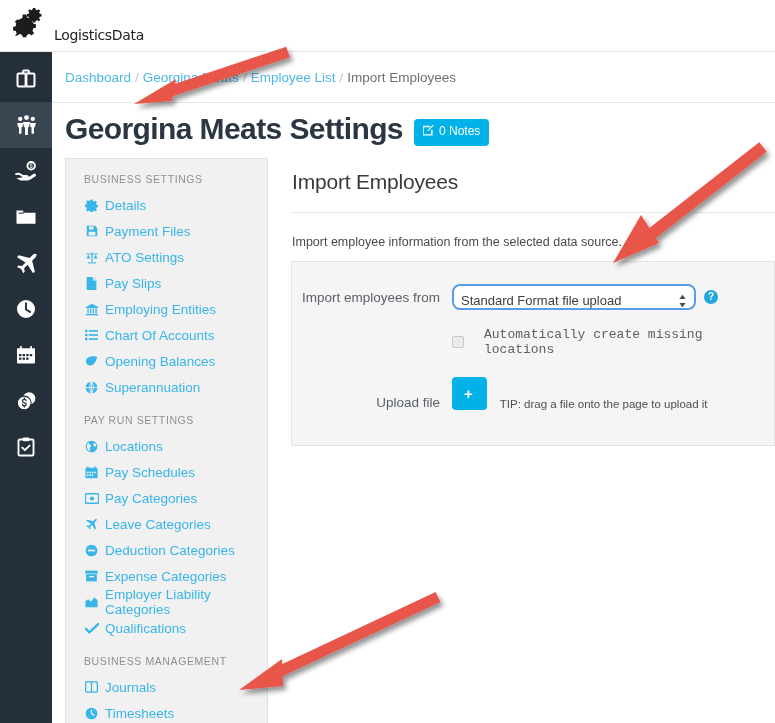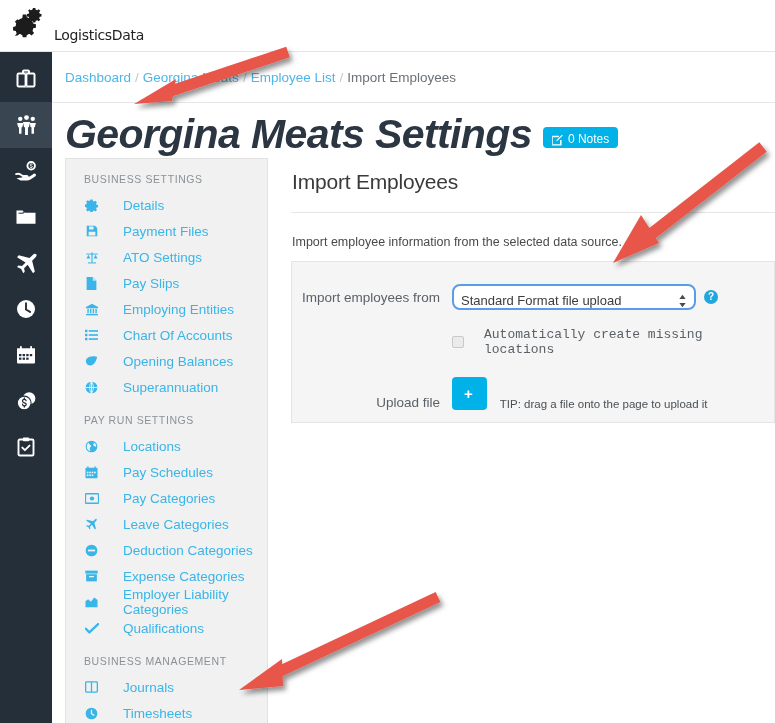--- a/index.html
+++ b/index.html
@@ -91,35 +91,34 @@
   
   #page-title-wrap {
     position: absolute;
     left: 13px; top: 62px;
     display: flex;
     align-items: center;
     gap: 11px;
   }
   #page-title {
     font-family: "Liberation Sans", sans-serif;
-    font-size: 41px;
+    font-size: 30px;
     font-weight: bold;
     color: #2b3642;
     letter-spacing: -0.6px;
     line-height: 1;
-    font-style: italic;
   }
   #notes-badge {
     background: #00b2e8;
     color: #ffffff;
     font-size: 12px;
     border-radius: 4px;
-    padding: 5px 9px 2px 8px;
-    display: flex;
-    align-items: flex-end;
+    padding: 5px 9px 8px 8px;
+    display: flex;
+    align-items: flex-start;
     gap: 5px;
     cursor: pointer;
     position: relative;
     top: 3px;
   }
   #notes-badge svg { display:block; }
 
   
   #settings-nav {
     position: absolute;
@@ -134,21 +133,21 @@
   .nav-group-title {
     font-size: 10.5px;
     letter-spacing: 0.6px;
     color: #8b9196;
     padding: 14px 0 7px 18px;
     text-transform: uppercase;
   }
   .nav-item {
     display: flex;
     align-items: center;
-    gap: 24px;
+    gap: 6px;
     padding: 3px 0 3px 18px;
     font-size: 13.5px;
     color: #39b5e8;
     cursor: pointer;
     height: 20px;
   }
   .nav-item .ni-icon {
     width: 15px;
     display: inline-flex;
     justify-content: center;
@@ -181,21 +180,21 @@
     color: #4a4a4a;
     margin: 22px 0 0 1px;
   }
 
   #form-box {
     margin-top: 12px;
     width: 484px;
     background: #f5f5f5;
     border: 1px solid #e4e4e4;
     box-sizing: border-box;
-    padding: 22px 0 12px 0;
+    padding: 22px 0 35px 0;
   }
   .form-row {
     display: flex;
     align-items: center;
     margin-bottom: 0;
   }
   .form-label {
     width: 160px;
     text-align: right;
     padding-right: 12px;

